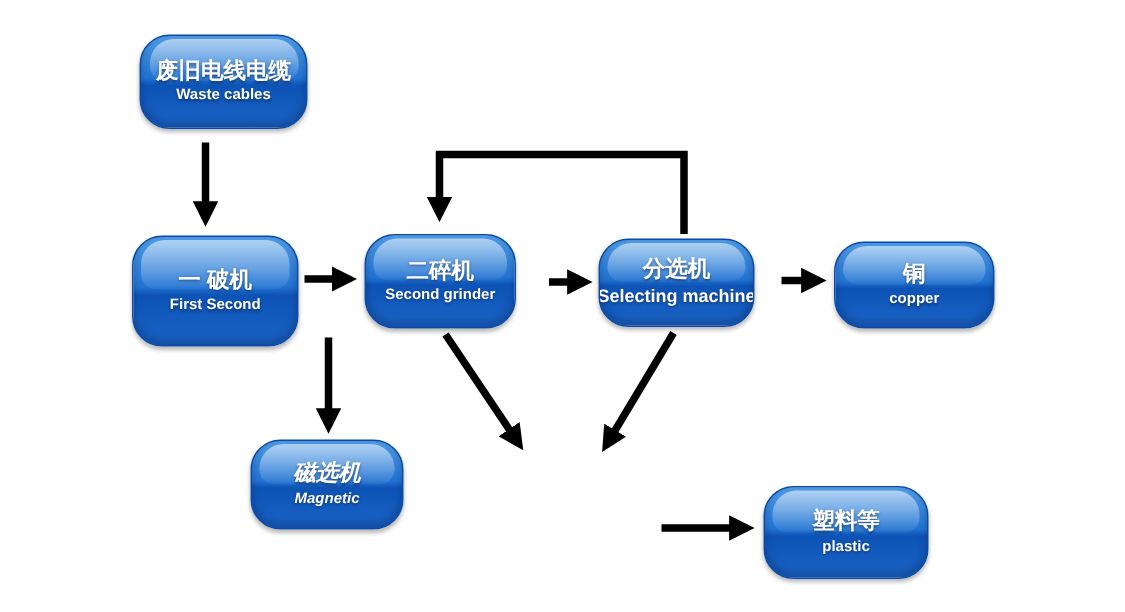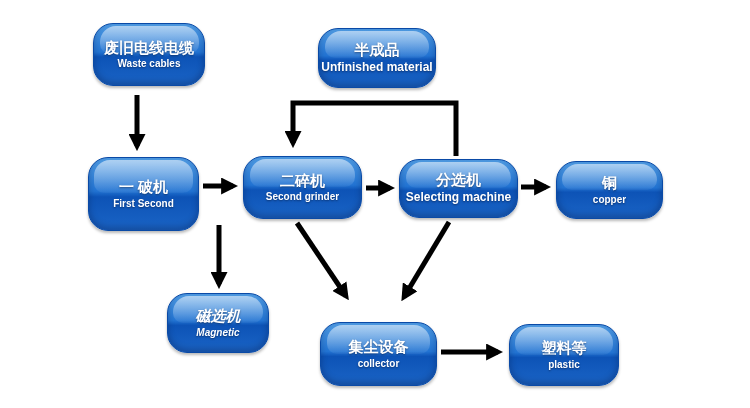--- a/index.html
+++ b/index.html
@@ -97,53 +97,45 @@
     <path d="M449,222 L404,297" stroke="#000000" stroke-width="5" fill="none" marker-end="url(#ah)"></path>
 
     <path d="M441,352 L498,352" stroke="#000000" stroke-width="5" fill="none" marker-end="url(#ah)"></path>
   </svg>
 
   <div class="node" style="left:93px; top:23px; width:112px; height:63px;">
     <div class="zh">废旧电线电缆</div>
     <div class="en">Waste cables</div>
   </div>
 
-  <div class="node small-en" style="left:318px; top:28px; width:118px; height:60px;">
-    <div class="zh">半成品</div>
-    <div class="en">Unfinished material</div>
-  </div>
 
   <div class="node" style="left:88px; top:157px; width:111px; height:74px;">
     <div class="zh">一 破机</div>
     <div class="en">First Second</div>
   </div>
 
-  <div class="node" style="left:243px; top:156px; width:119px; height:63px;">
+  <div class="node" style="left:243px; top:156px; width:101px; height:63px;">
     <div class="zh">二碎机</div>
     <div class="en">Second grinder</div>
   </div>
 
-  <div class="node small-en" style="left:399px; top:159px; width:119px; height:59px;">
+  <div class="node small-en" style="left:399px; top:159px; width:104px; height:59px;">
     <div class="zh">分选机</div>
     <div class="en">Selecting machine</div>
   </div>
 
   <div class="node" style="left:556px; top:161px; width:107px; height:58px;">
     <div class="zh">铜</div>
     <div class="en">copper</div>
   </div>
 
   <div class="node" style="left:167px; top:293px; width:102px; height:60px;font-style:italic;">
     <div class="zh">磁选机</div>
     <div class="en">Magnetic</div>
   </div>
 
-  <div class="node" style="left:320px; top:322px; width:117px; height:64px;">
-    <div class="zh">集尘设备</div>
-    <div class="en">collector</div>
-  </div>
 
   <div class="node" style="left:509px; top:324px; width:110px; height:62px;">
     <div class="zh">塑料等</div>
     <div class="en">plastic</div>
   </div>
 
 </div>
 
 </body></html>

